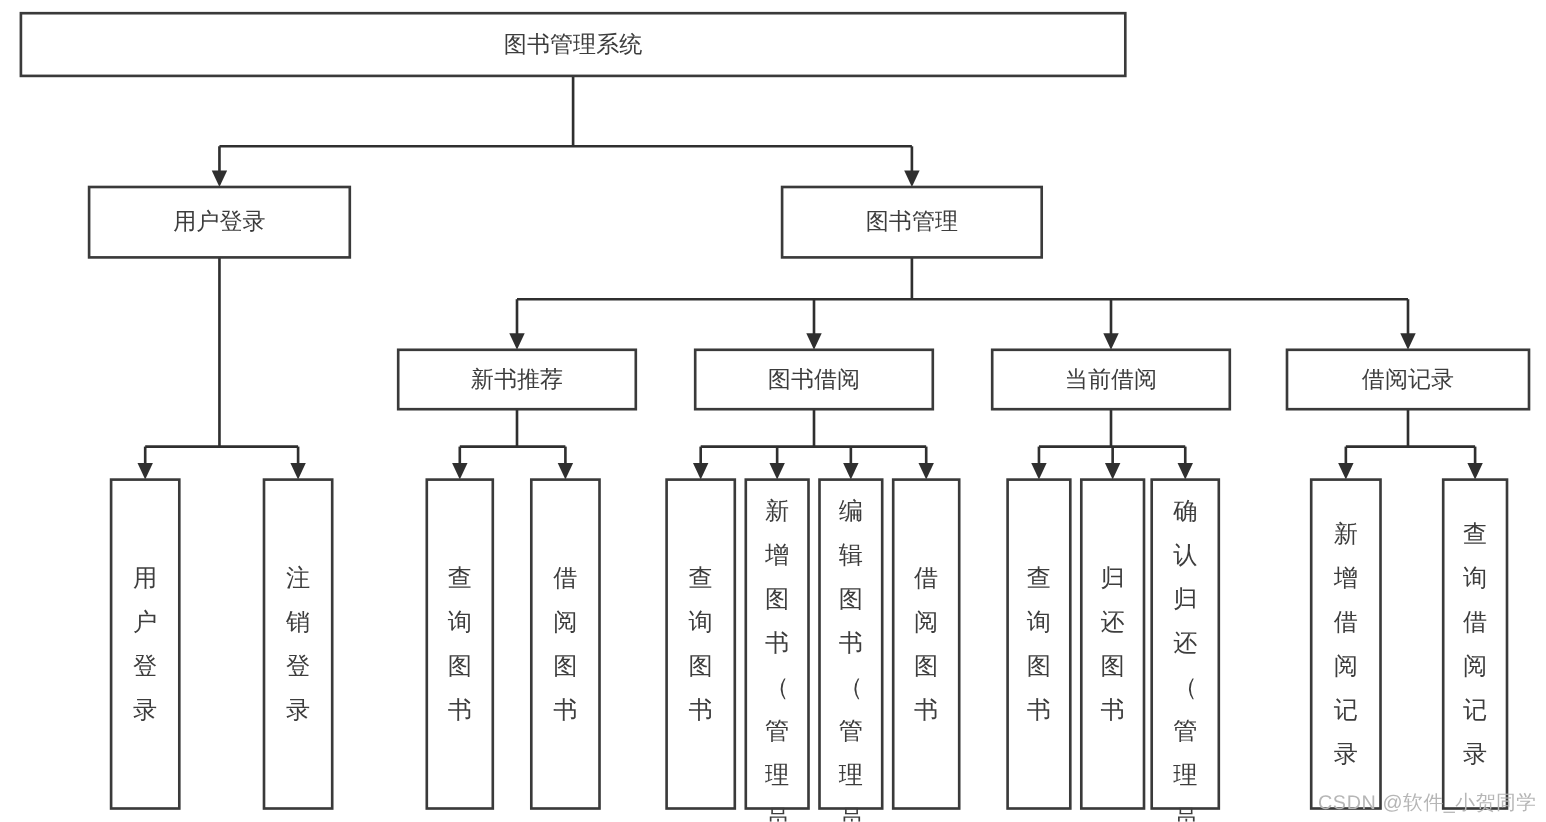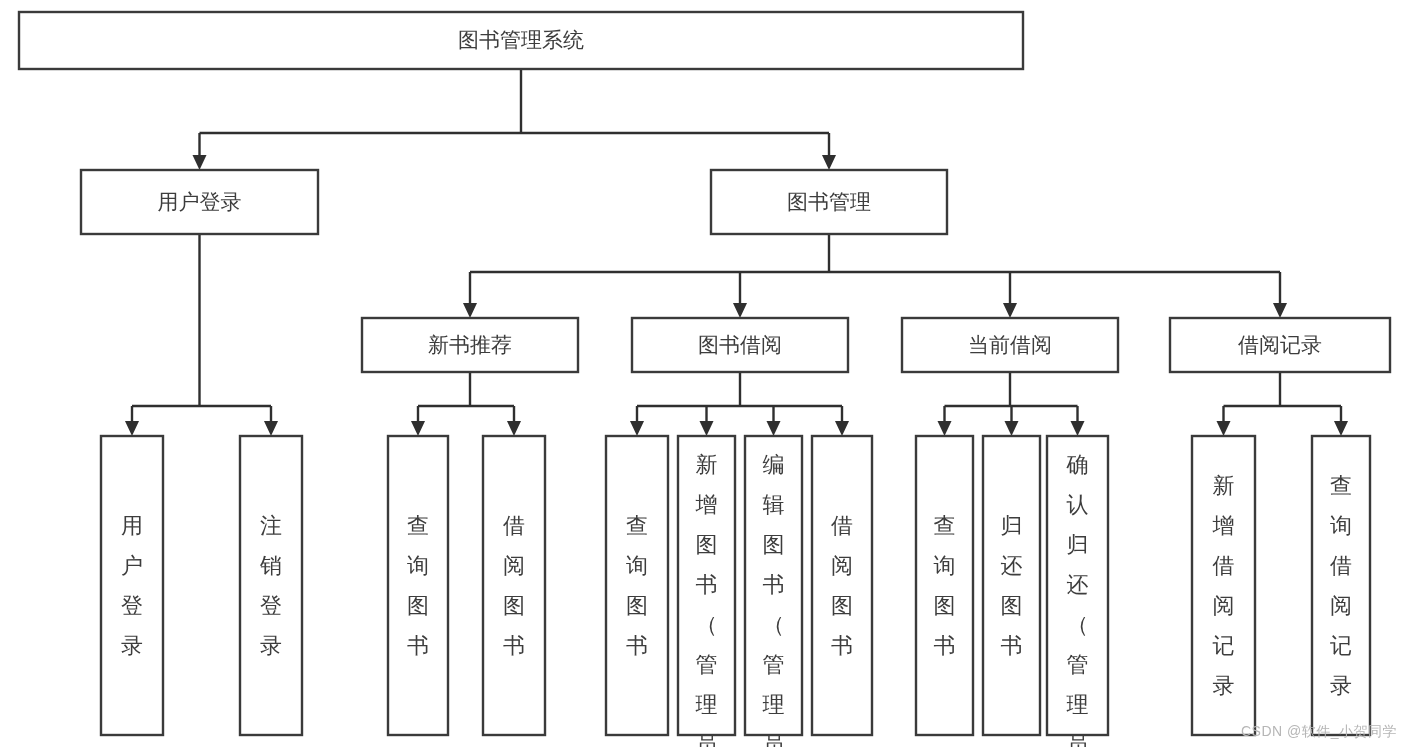--- a/index.html
+++ b/index.html
@@ -53,21 +53,21 @@
   }
   .arrow-head {
     fill: #2f2f2f;
     stroke: none;
   }
   .watermark {
     position: absolute;
     right: 8px;
     bottom: 6px;
     font-family: "Liberation Sans", "DejaVu Sans", sans-serif;
-    font-size: 14px;
+    font-size: 18px;
     color: #b6b6b6;
     letter-spacing: 0.5px;
     white-space: nowrap;
     user-select: none;
   }
 </style>
 </head>
 <body>
 
 <div id="diagram-root">

